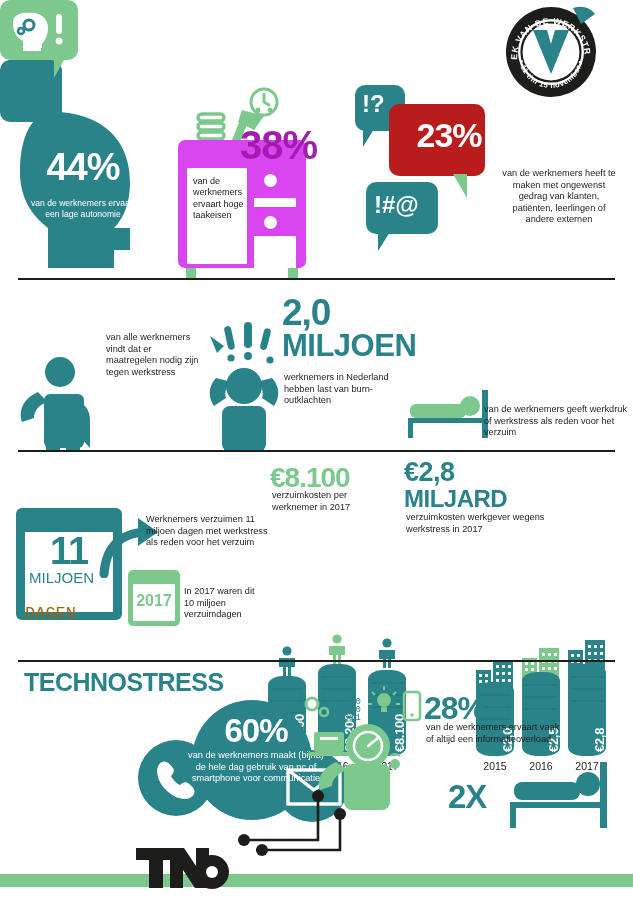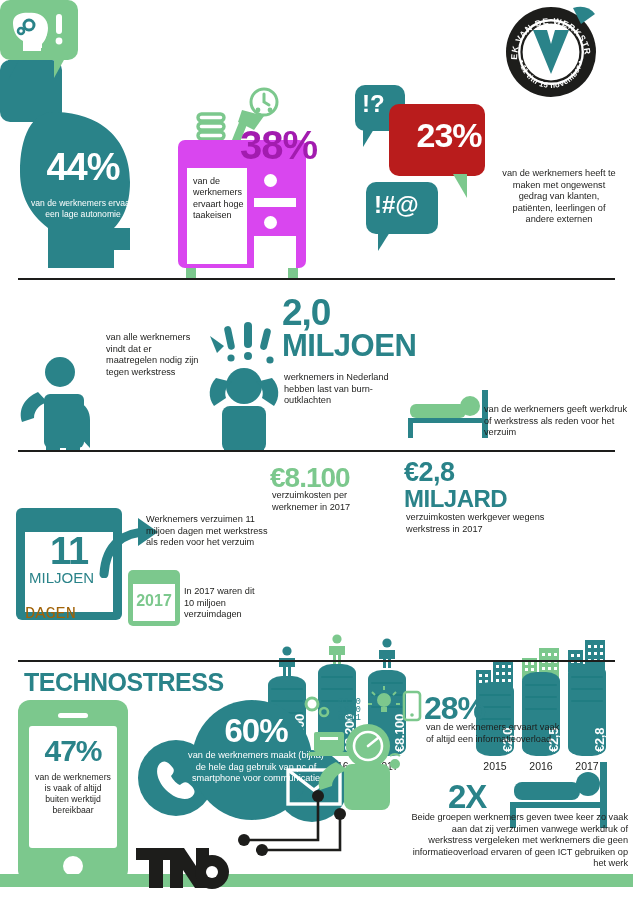--- a/index.html
+++ b/index.html
@@ -422,28 +422,20 @@
     <div class="coinline" style="left:571px;top:566px;width:32px;"></div>
     <div class="coinline" style="left:571px;top:578px;width:32px;"></div>
     <div class="stacklbl" style="left:592px;top:630px;">€2,8</div>
     <div class="yearlbl" style="left:566px;top:638px;width:42px;">2017</div>
   </div>
 
   <div class="hr" style="top:660px;"></div>
 
   <div class="abs" id="techno-title">TECHNOSTRESS</div>
 
-  <div class="abs" id="phone">
-    <div class="spk"></div>
-    <div class="scr">
-      <div class="n">47%</div>
-      <div class="s">van de werknemers is vaak of altijd buiten werktijd bereikbaar</div>
-    </div>
-    <div class="hbtn"></div>
-  </div>
 
   <div class="abs" id="cloud60">
     <svg width="216" height="122" viewBox="0 0 216 122">
       <circle cx="40" cy="78" r="38" fill="#2a8389"></circle>
       <circle cx="176" cy="86" r="36" fill="#2a8389"></circle>
       <circle cx="116" cy="60" r="60" fill="#2a8389"></circle>
       <g fill="#ffffff">
         <path d="M26,62 c-8,4 -6,18 4,28 c10,10 24,12 28,4 c2,-4 -2,-8 -6,-11 c-3,-2 -6,0 -8,2 c-3,-1 -7,-5 -9,-9 c2,-2 4,-5 2,-8 c-3,-4 -7,-8 -11,-6 z"></path>
       </g>
       <g>
@@ -506,21 +498,20 @@
   <div class="abs" style="left:508px;top:758px;">
     <svg width="110" height="72" viewBox="0 0 110 72">
       <rect x="6" y="24" width="66" height="18" rx="8" fill="#2a8389"></rect>
       <circle cx="80" cy="26" r="12" fill="#2a8389"></circle>
       <rect x="2" y="44" width="94" height="6" fill="#2a8389"></rect>
       <rect x="2" y="44" width="6" height="26" fill="#2a8389"></rect>
       <rect x="92" y="4" width="7" height="66" fill="#2a8389"></rect>
     </svg>
   </div>
   <div class="abs" id="num2x">2X</div>
-  <div class="abs body-txt" id="txt2x">Beide groepen werknemers geven twee keer zo vaak aan dat zij verzuimen vanwege werkdruk of werkstress vergeleken met werknemers die geen informatieoverload ervaren of geen ICT gebruiken op het werk</div>
 
   <svg class="abs" style="left:200px;top:790px;" width="180" height="70" viewBox="0 0 180 70">
     <path d="M118,6 L118,50 L40,50" fill="none" stroke="#1d1d1b" stroke-width="2.6"></path>
     <path d="M140,24 L140,60 L56,60" fill="none" stroke="#1d1d1b" stroke-width="2.6"></path>
     <circle cx="118" cy="6" r="6" fill="#1d1d1b"></circle>
     <circle cx="140" cy="24" r="6" fill="#1d1d1b"></circle>
     <circle cx="44" cy="50" r="6" fill="#1d1d1b"></circle>
     <circle cx="62" cy="60" r="6" fill="#1d1d1b"></circle>
   </svg>
 

